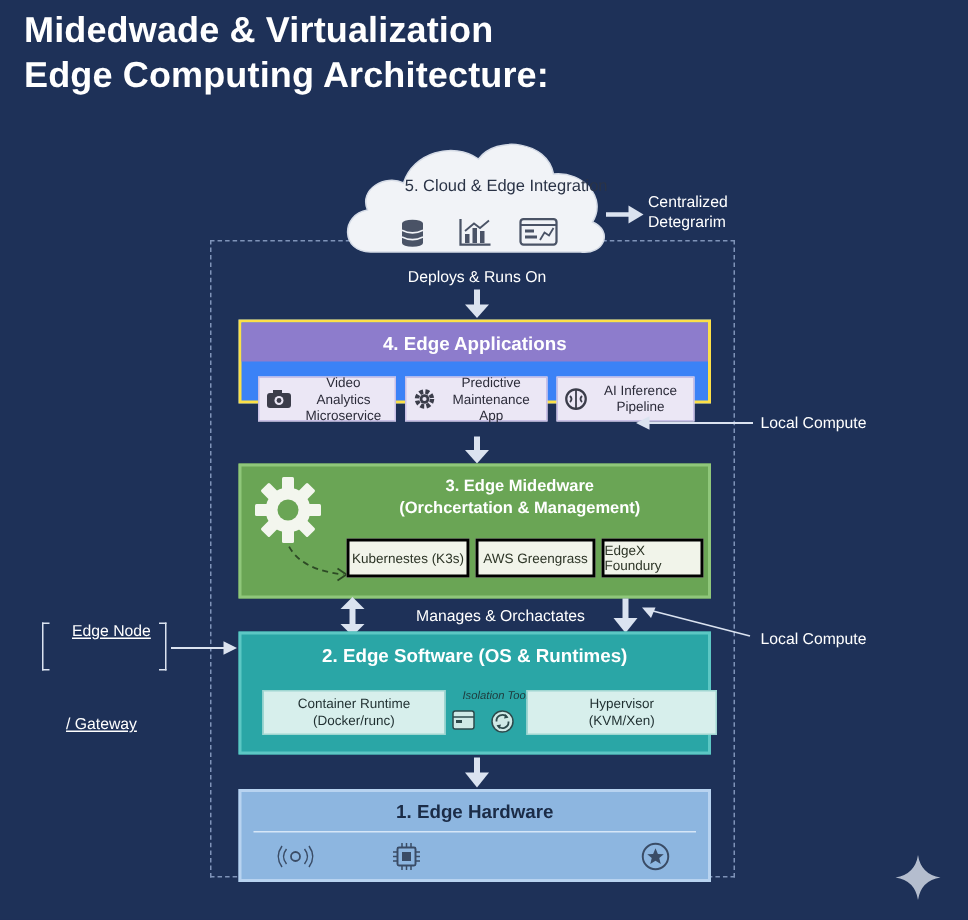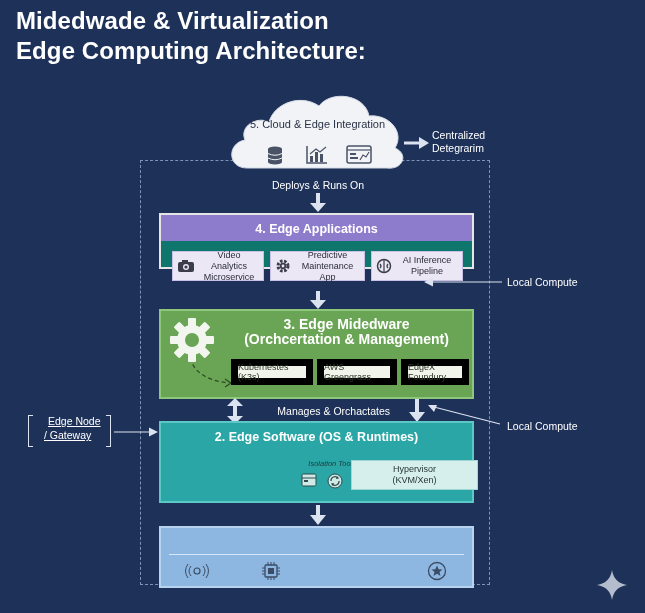--- a/index.html
+++ b/index.html
@@ -14,42 +14,42 @@
   .title {
     left: 16px; top: 6px; font-size: 24px; font-weight: bold; line-height: 30px;
     color: #ffffff; letter-spacing: 0.1px;
   }
   .dashed-frame {
     left: 140px; top: 160px; width: 350px; height: 425px;
     border: 1px dashed #7f93b8; box-sizing: border-box;
   }
   
   .cloud { left: 227px; top: 88px; width: 180px; height: 88px; }
-  .cloud-title { left: 230px; top: 118px; width: 175px; text-align: center; color: #2a3346; font-size: 11px; }
+  .cloud-title { left: 230px; top: 118px; width: 175px; text-align: right; color: #2a3346; font-size: 11px; }
   .cloud-side { left: 432px; top: 129px; font-size: 10.5px; line-height: 13px; color: #fff; }
   .deploy-label { left: 240px; top: 179px; width: 156px; text-align: center; font-size: 10.5px; color: #fff; }
 
   .layer { box-sizing: border-box; }
   .layer-title { position: absolute; left: 0; right: 0; text-align: center; color: #fff; font-weight: bold; }
 
   
-  .l4 { left: 159px; top: 213px; width: 315px; height: 56px; background: #0f766e; border: 2px solid #e5e5e5; }
+  .l4 { left: 159px; top: 213px; width: 315px; height: 56px; background: #3b82f6; border: 2px solid #fde047; }
   .l4 .layer-title { top: 7px; font-size: 12.5px; }
   .l4-head { position:absolute; left:0; right:0; top:0; height:26px; background:#8d7ccc; }
   .app-box {
     position: absolute; top: 36px; height: 30px; background: #ebe7f5; border: 1px solid #c9c0e6;
     color: #2c2c3a; font-size: 9px; line-height: 11px; box-sizing: border-box;
     display: flex; align-items: center; gap: 4px; padding: 0 4px;
   }
   .app-box .txt { text-align: center; flex: 1; }
   
   .l3 { left: 159px; top: 309px; width: 315px; height: 90px; background: #6aa555; border: 2px solid #8fc77a; }
-  .l3 .layer-title { top: 6px; font-size: 14px; line-height: 15px; left: 60px; }
+  .l3 .layer-title { top: 6px; font-size: 11px; line-height: 15px; left: 60px; }
   .mw-box {
-    position: absolute; top: 48px; height: 26px; background: #f1f4ea; border: 7px solid #000000;
+    position: absolute; top: 48px; height: 26px; background: #f1f4ea; border: 2px solid #000000;
     color: #2d3527; font-size: 9px; box-sizing: border-box; display:flex; align-items:center; justify-content:center;
   }
   .gear { left: 167px; top: 315px; width: 50px; height: 50px; }
   .manages-label { left: 250px; top: 405px; width: 140px; text-align: right; font-size: 10.5px; color: #fff; }
 
   
   .l2 { left: 159px; top: 421px; width: 315px; height: 82px; background: #2aa6a6; border: 2px solid #5cc7c4; }
   .l2 .layer-title { top: 7px; font-size: 12.5px; }
   .rt-box {
     position: absolute; top: 37px; height: 30px; background: #d7efec; border: 1px solid #9fd6d1;
@@ -211,30 +211,36 @@
 
 <svg class="ico" style="left:428px;top:404px;" width="80" height="24">
   <path d="M6,3 L72,20" stroke="#dbe3f0" stroke-width="1.2"></path>
   <path d="M0,1 L9,1 L6,8 Z" fill="#dbe3f0"></path>
 </svg>
 <div class="abs side-label" style="left:507px;top:420px;">Local Compute</div>
 
 <div class="abs bracket" style="left:28px;top:415px;border-right:none;"></div>
 <div class="abs node-label">
   <div style="padding-left:16px;">Edge Node</div>
-  <div style="padding-left:12px;">/ Gateway</div>
+  <div style="padding-left:12px;margin-top:48px;">/ Gateway</div>
 </div>
 <div class="abs bracket" style="left:106px;top:415px;border-left:none;"></div>
 <svg class="ico" style="left:114px;top:426px;" width="44" height="12">
   <path d="M0,6 H36" stroke="#dbe3f0" stroke-width="1.2"></path>
   <path d="M35,1.5 L44,6 L35,10.5 Z" fill="#dbe3f0"></path>
 </svg>
 
 <div class="abs layer l2">
   <div class="layer-title">2. Edge Software (OS &amp; Runtimes)</div>
+  <div class="rt-box" style="left:14px;width:122px;">
+    <div>
+      <div>Container Runtime</div>
+      <div>(Docker/runc)</div>
+    </div>
+  </div>
   <div class="iso-label">Isolation Tools</div>
   <svg style="position:absolute;left:140px;top:50px;" width="16" height="14">
     <rect x="1" y="1" width="14" height="12" rx="1.5" fill="#cfe9e6" stroke="#2d4a4c" stroke-width="1"></rect>
     <line x1="1" y1="5" x2="15" y2="5" stroke="#2d4a4c" stroke-width="1"></line>
     <rect x="3" y="7" width="4" height="2" fill="#2d4a4c"></rect>
   </svg>
   <svg style="position:absolute;left:166px;top:50px;" width="16" height="16">
     <circle cx="8" cy="8" r="7" fill="#cfe9e6" stroke="#2d4a4c" stroke-width="1"></circle>
     <path d="M4,8 A4,4 0 0 1 11,5 M12,8 A4,4 0 0 1 5,11" stroke="#2d4a4c" stroke-width="1.2" fill="none"></path>
     <path d="M10,3 L12,5.5 L9,6 Z M6,13 L4,10.5 L7,10 Z" fill="#2d4a4c"></path>
@@ -246,20 +252,21 @@
     </div>
   </div>
 </div>
 
 <svg class="ico" style="left:309px;top:505px;" width="18" height="21">
   <path d="M9,0 V12" stroke="#dbe3f0" stroke-width="4"></path>
   <path d="M1,10 L9,20 L17,10 Z" fill="#dbe3f0"></path>
 </svg>
 
 <div class="abs layer l1">
+  <div class="layer-title">1. Edge Hardware</div>
   <div class="l1-line"></div>
   <svg style="position:absolute;left:24px;top:34px;" width="24" height="18">
     <circle cx="12" cy="9" r="3" fill="none" stroke="#3a4c66" stroke-width="1.2"></circle>
     <path d="M6,4 Q2,9 6,14 M18,4 Q22,9 18,14 M3,2 Q-2,9 3,16 M21,2 Q26,9 21,16" stroke="#3a4c66" stroke-width="1" fill="none"></path>
   </svg>
   <svg style="position:absolute;left:100px;top:33px;" width="20" height="20">
     <rect x="4" y="4" width="12" height="12" rx="1" fill="none" stroke="#3a4c66" stroke-width="1.3"></rect>
     <rect x="7" y="7" width="6" height="6" fill="#3a4c66"></rect>
     <path d="M7,1 V4 M10,1 V4 M13,1 V4 M7,16 V19 M10,16 V19 M13,16 V19 M1,7 H4 M1,10 H4 M1,13 H4 M16,7 H19 M16,10 H19 M16,13 H19" stroke="#3a4c66" stroke-width="1"></path>
   </svg>

